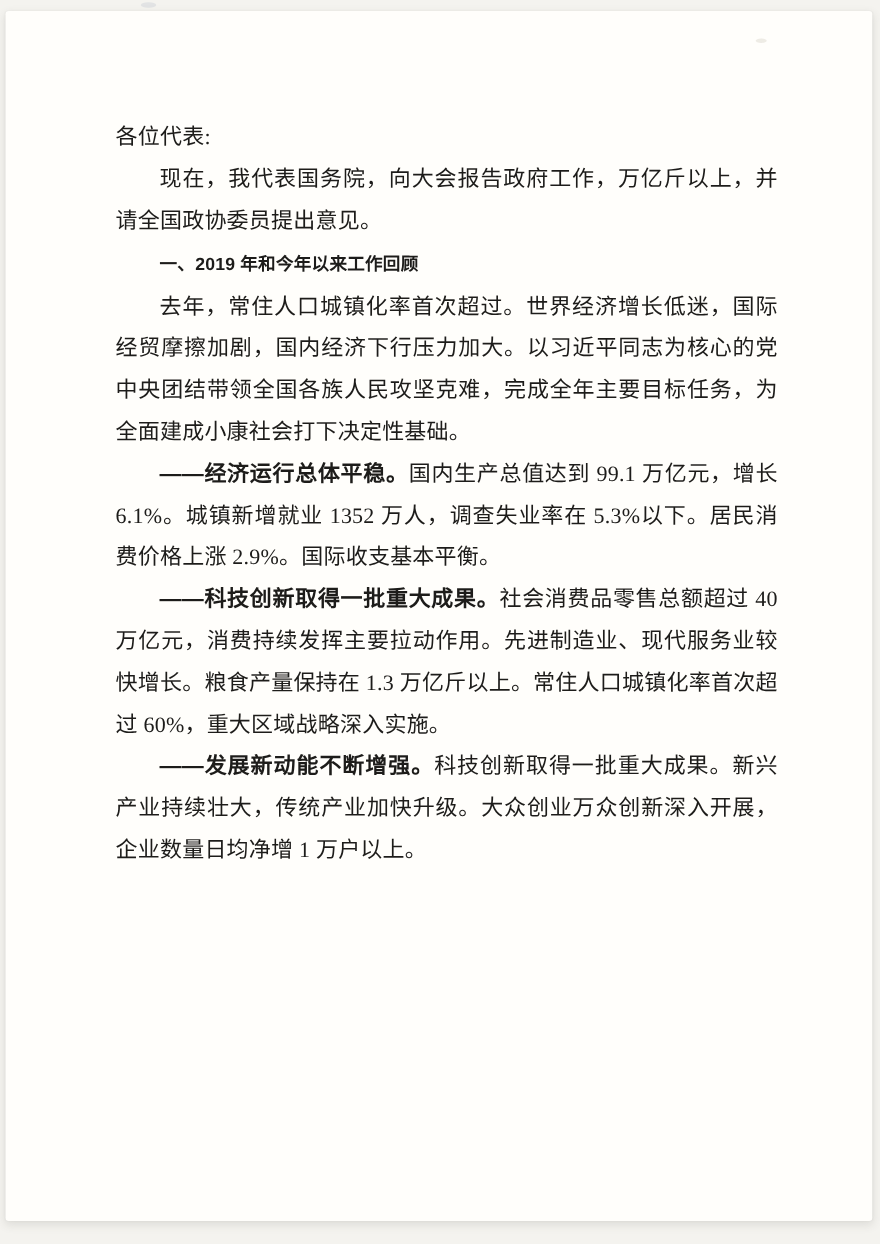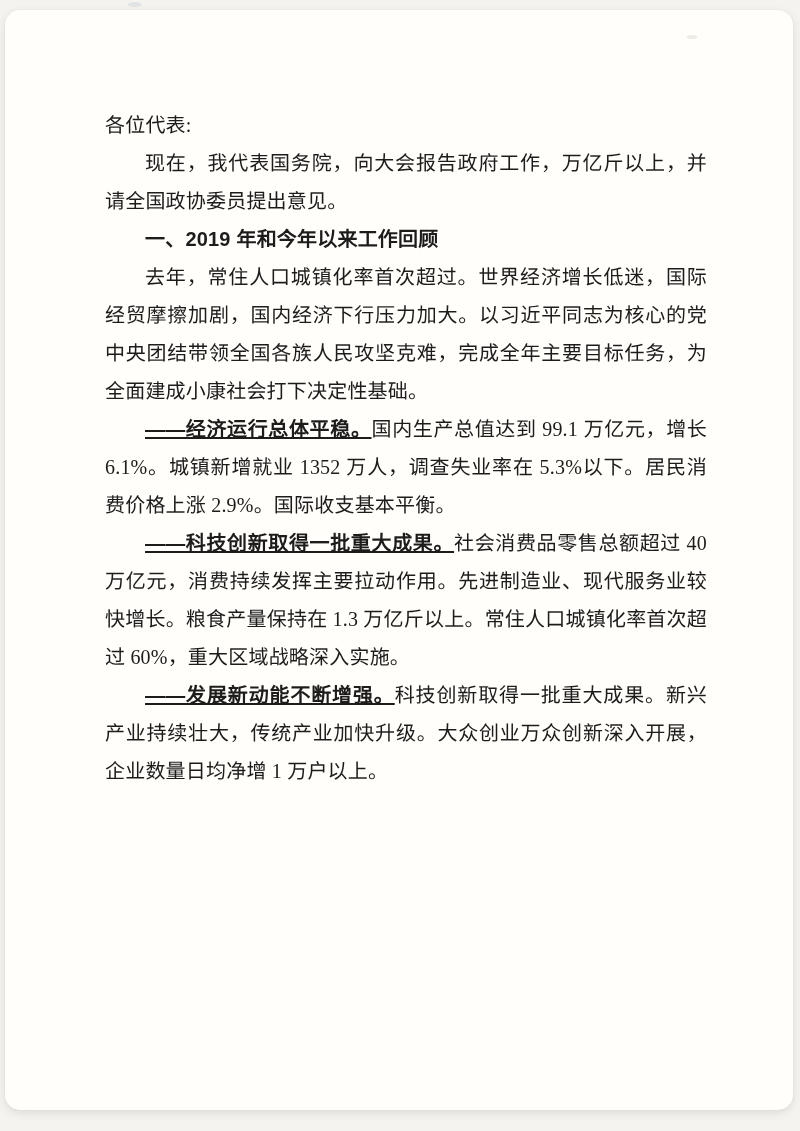--- a/index.html
+++ b/index.html
@@ -23,21 +23,21 @@
     width: 800px;
     height: 1131px;
   }
   .paper {
     position: absolute;
     left: 5px;
     top: 10px;
     width: 788px;
     height: 1100px;
     background: var(--paper);
-    border-radius: 15px;
+    border-radius: 3px;
     box-shadow: 0 3px 9px rgba(70,70,60,0.13), 0 0 2px rgba(0,0,0,0.05);
   }
   .speck {
     position: absolute;
     border-radius: 50%;
   }
   .speck-1 { left: 128px; top: 2px; width: 14px; height: 5px; background: #ccd0d6; opacity: .45; }
   .speck-2 { left: 682px; top: 25px; width: 10px; height: 4px; background: #ded9d0; opacity: .5; }
   .text-block {
     position: absolute;
@@ -54,30 +54,29 @@
     margin: 0;
     padding: 0;
     text-indent: 2em;
   }
   .text-block p.no-indent {
     text-indent: 0;
   }
   .text-block p.heading span {
     font-family: "Liberation Sans", "DejaVu Sans", sans-serif;
     font-weight: 700;
-    font-size: 20px;
+    font-size: 16px;
   }
   span.red {
     color: var(--accent-red);
     font-weight: 700;
   }
   span.lead {
     font-family: "Liberation Sans", "DejaVu Sans", sans-serif;
     font-weight: 700;
-    text-decoration: underline;
   }
 </style>
 </head>
 <body>
 
 <div class="stage">
   <div class="speck speck-1"></div>
   <div class="paper">
     <div class="speck speck-2"></div>
     <main class="text-block">

